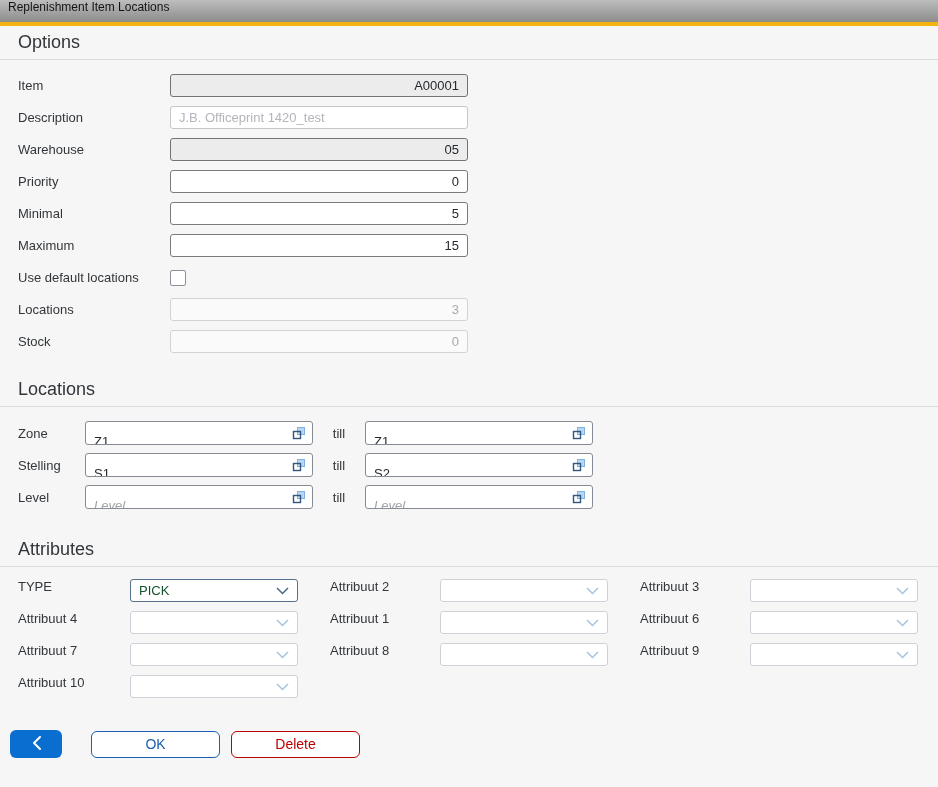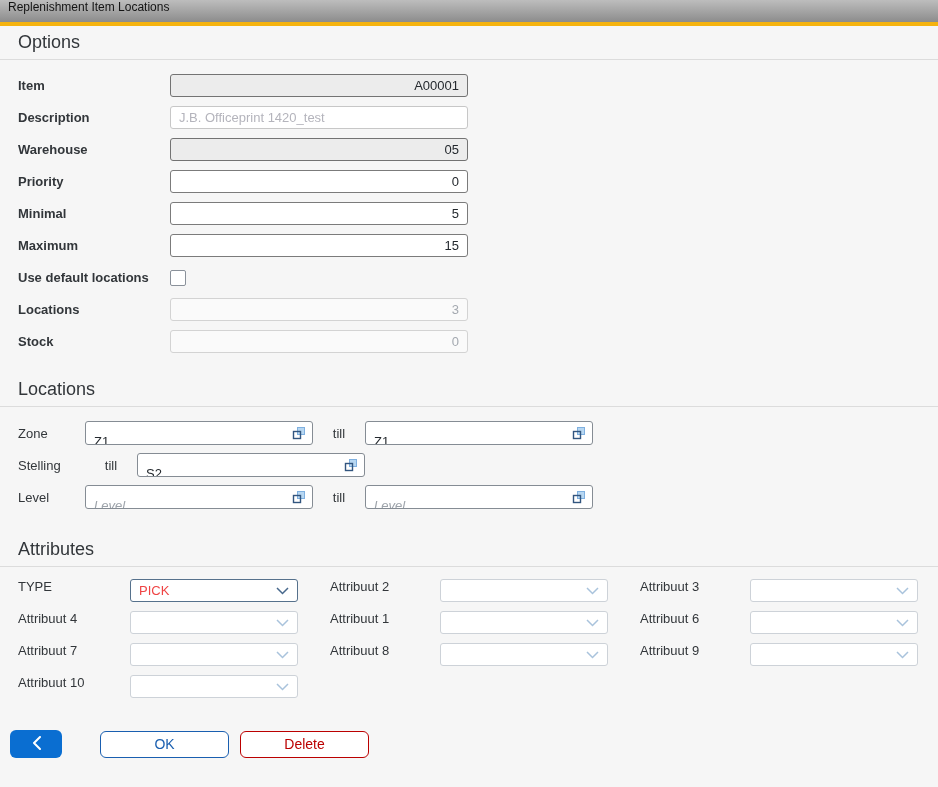--- a/index.html
+++ b/index.html
@@ -27,21 +27,21 @@
     padding:6px 18px 6px 18px;
     line-height:21px;
     border-bottom:1px solid #dcdcdc;
   }
   .sh-locations { margin-top:20px; }
   .sh-attributes { margin-top:24px; }
 
   
   .form { padding:14px 0 0 18px; }
   .frow { display:flex; align-items:center; margin-bottom:9px; height:23px; }
-  .frow .lbl { width:152px; font-size:13px; color:#32363a;font-weight:bold; }
+  .frow .lbl { width:152px; font-size:13px; color:#32363a; }
   .inp {
     width:298px; height:23px;
     border:1px solid #7b7b7b; border-radius:3px;
     background:#fff; color:#24292e;
     font-size:13px; font-family:inherit;
     padding:0 8px; outline:none;
   }
   .inp.right { text-align:right; }
   .inp.ro { background:#ececec; border-color:#737373;text-align:right; }
   .inp.desc { border-color:#c7c7c7; color:#b4b4bc; }
@@ -74,42 +74,42 @@
   
   .attr-form { padding:12px 0 0 18px; }
   .attr-row { display:flex; align-items:center; margin-bottom:9px; height:23px; }
   .apair { display:flex; align-items:flex-start; }
   .apair .albl { width:112px; color:#32363a; }
   .apair + .apair { margin-left:32px; }
   .apair + .apair .albl { width:110px; }
   .dd {
     width:168px; height:23px;
     border:1px solid #cdd2d8; border-radius:3px;
-    background:#fff; color:#ef4444;
+    background:#fff; color:#14532d;
     display:flex; align-items:center; justify-content:space-between;
     padding:0 8px; cursor:pointer;
   }
   .dd.filled { border-color:#56718c; }
   .dd .chev { display:flex; align-items:center; }
 
   
   .footer { display:flex; align-items:center; margin-top:32px; padding-left:10px; }
   .back-btn {
     width:52px; height:28px;
     background:#0a6ed1; border:none; border-radius:6px;
     display:flex; align-items:center; justify-content:center;
     cursor:pointer;
   }
   .btn {
     width:129px; height:27px;
     border-radius:6px; background:#fff;
     display:flex; align-items:center; justify-content:center;
     font-size:14px; font-family:inherit; cursor:pointer;
   }
-  .btn-ok { border:1px solid #1a5fb0; color:#1a5fb0; margin-left:38px; }
+  .btn-ok { border:1px solid #1a5fb0; color:#1a5fb0; margin-left:29px; }
   .btn-cancel { border:1px solid #1a5fb0; color:#1a5fb0; margin-left:11px; }
   .btn-delete { border:1px solid #bb0000; color:#bb0000; margin-left:11px; }
 </style>
 </head>
 <body>
 
 <div class="titlebar">
   <span>Replenishment Item Locations</span>
 </div>
 <div class="accent-bar"></div>
@@ -173,20 +173,27 @@
       <input value="Z1" placeholder="" style="">
       <svg class="vh-icon" viewBox="0 0 14 14">
         <rect x="5.5" y="1.5" width="7" height="7" fill="#b7d7f2" stroke="#7fb0e0"></rect>
         <rect x="1.5" y="5.5" width="7" height="7" fill="none" stroke="#32557f" stroke-width="1.4"></rect>
       </svg>
     </div>
   </div>
 
   <div class="loc-row">
     <span class="loc-lbl">Stelling</span>
+    <div class="vh-field">
+      <input value="S1" placeholder="" style="">
+      <svg class="vh-icon" viewBox="0 0 14 14">
+        <rect x="5.5" y="1.5" width="7" height="7" fill="#b7d7f2" stroke="#7fb0e0"></rect>
+        <rect x="1.5" y="5.5" width="7" height="7" fill="none" stroke="#32557f" stroke-width="1.4"></rect>
+      </svg>
+    </div>
     <span class="till">till</span>
     <div class="vh-field">
       <input value="S2" placeholder="" style="">
       <svg class="vh-icon" viewBox="0 0 14 14">
         <rect x="5.5" y="1.5" width="7" height="7" fill="#b7d7f2" stroke="#7fb0e0"></rect>
         <rect x="1.5" y="5.5" width="7" height="7" fill="none" stroke="#32557f" stroke-width="1.4"></rect>
       </svg>
     </div>
   </div>
 

